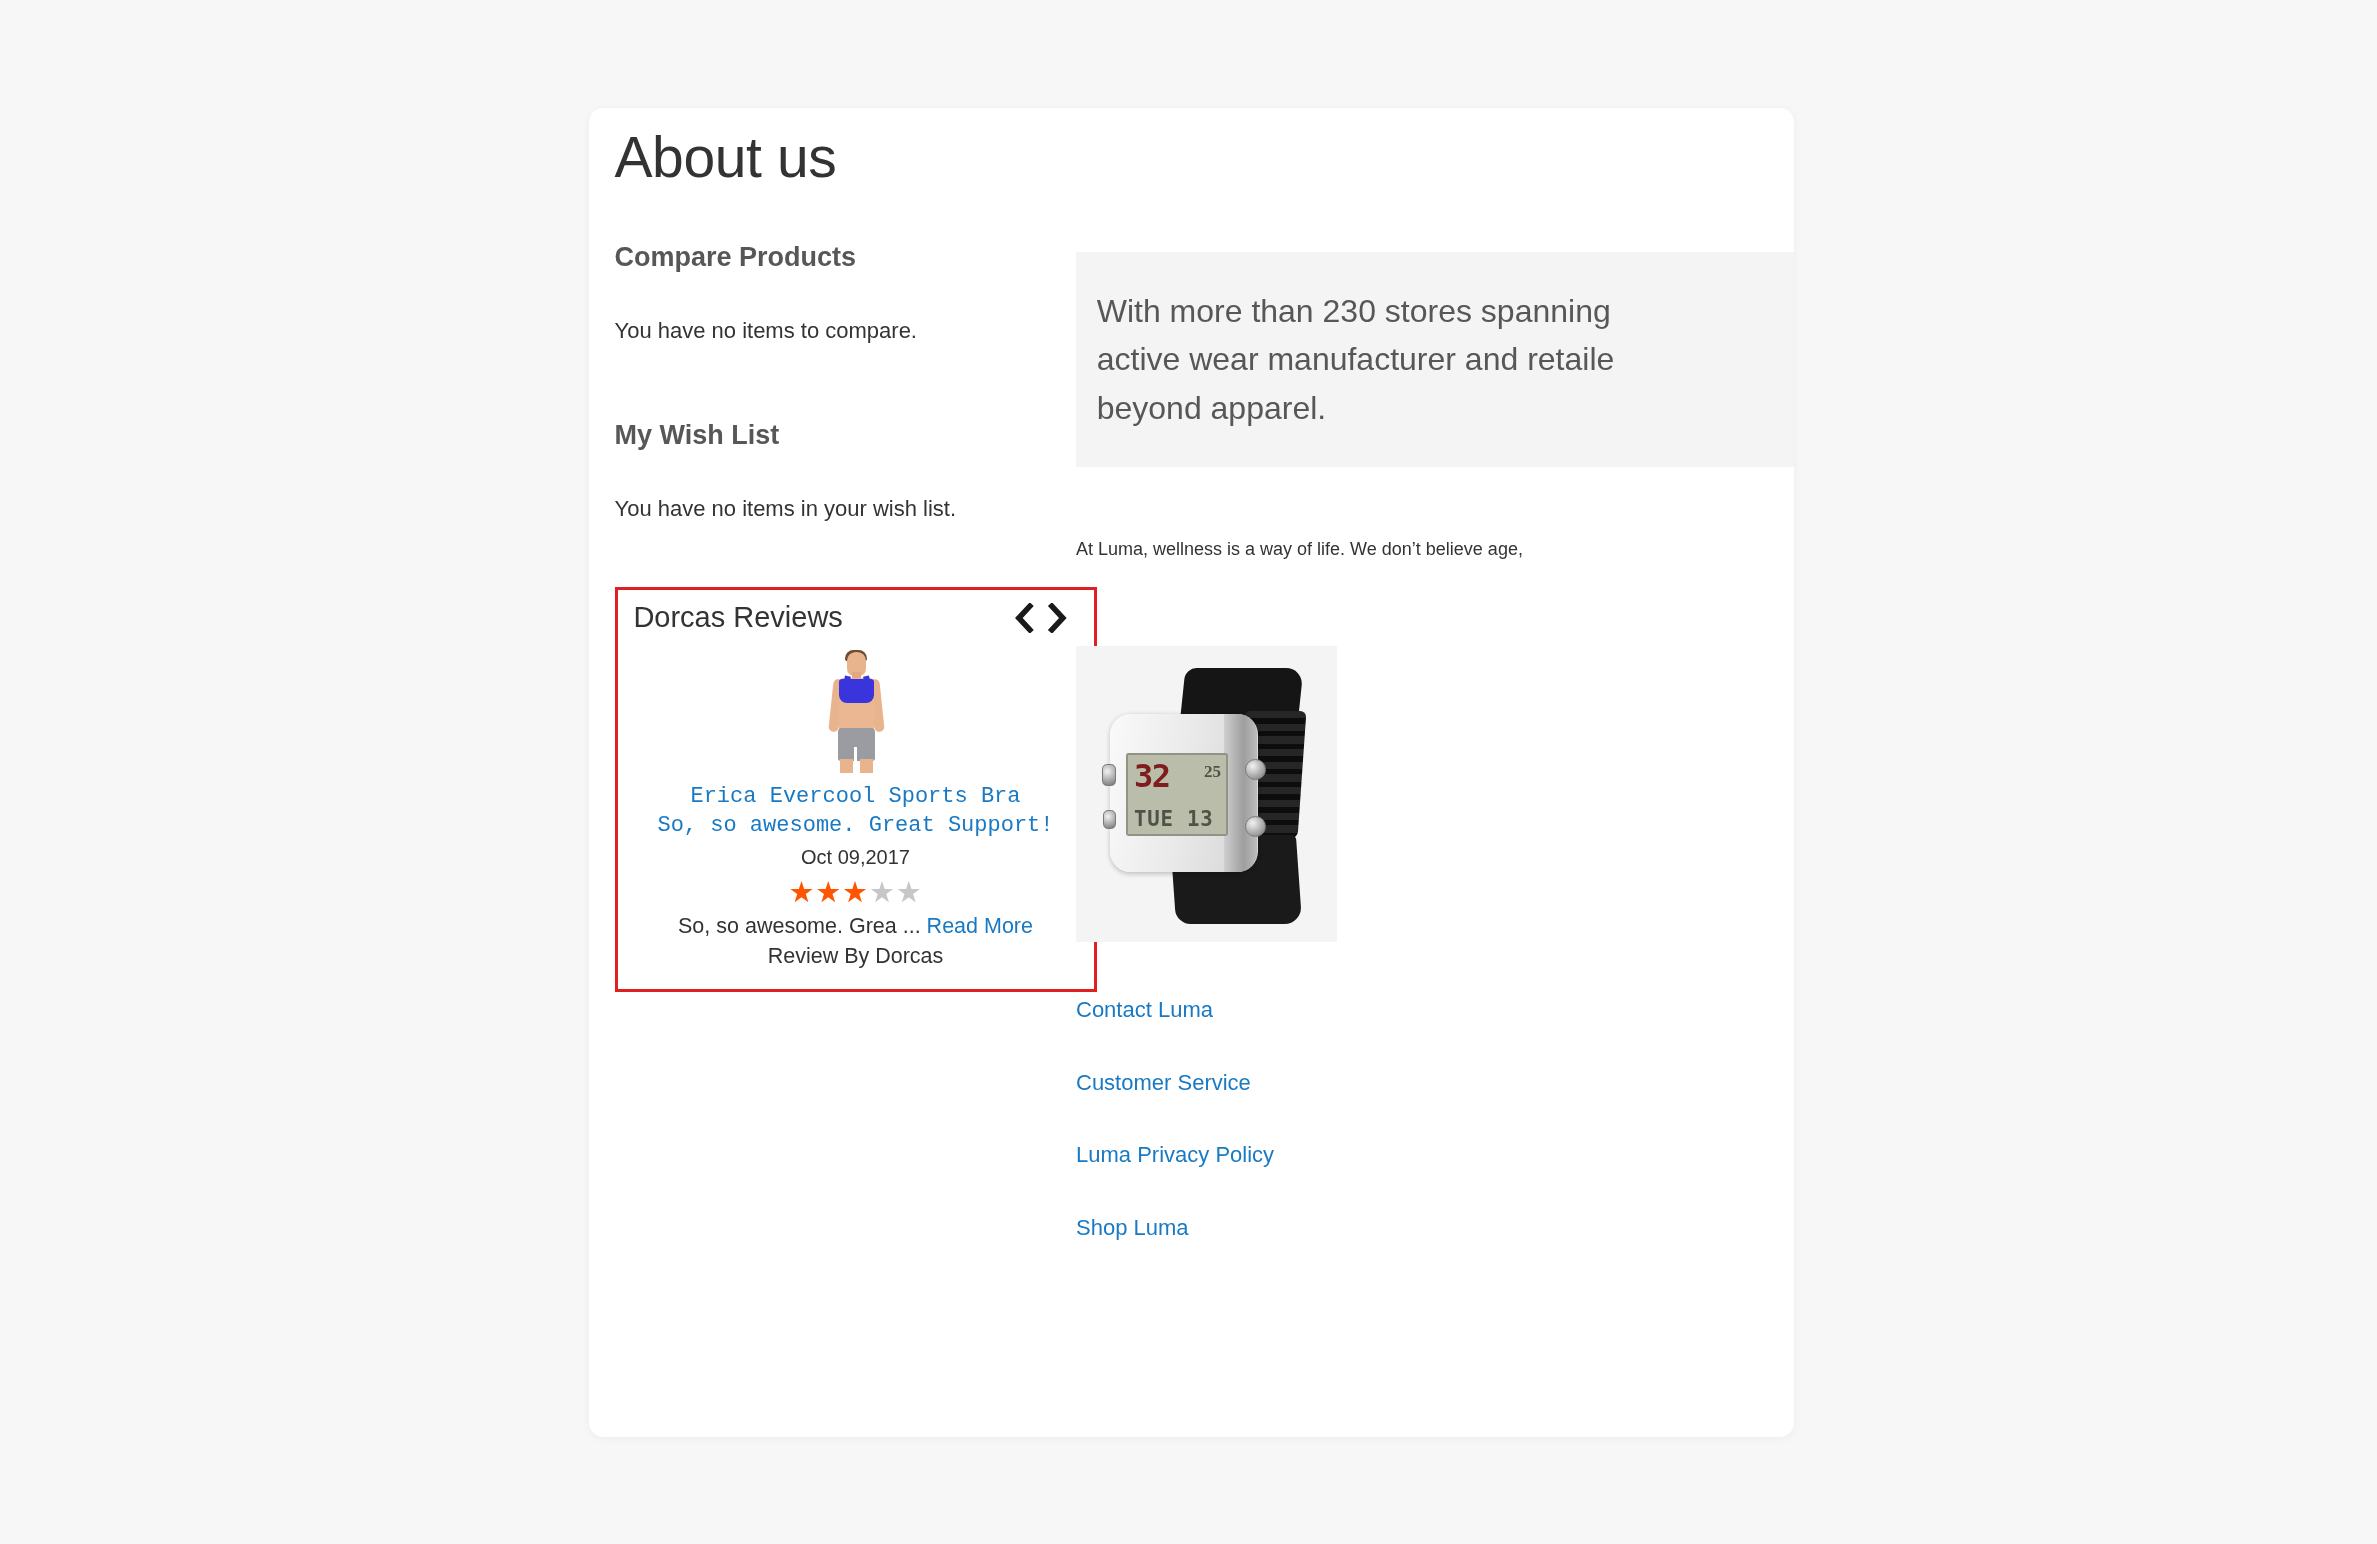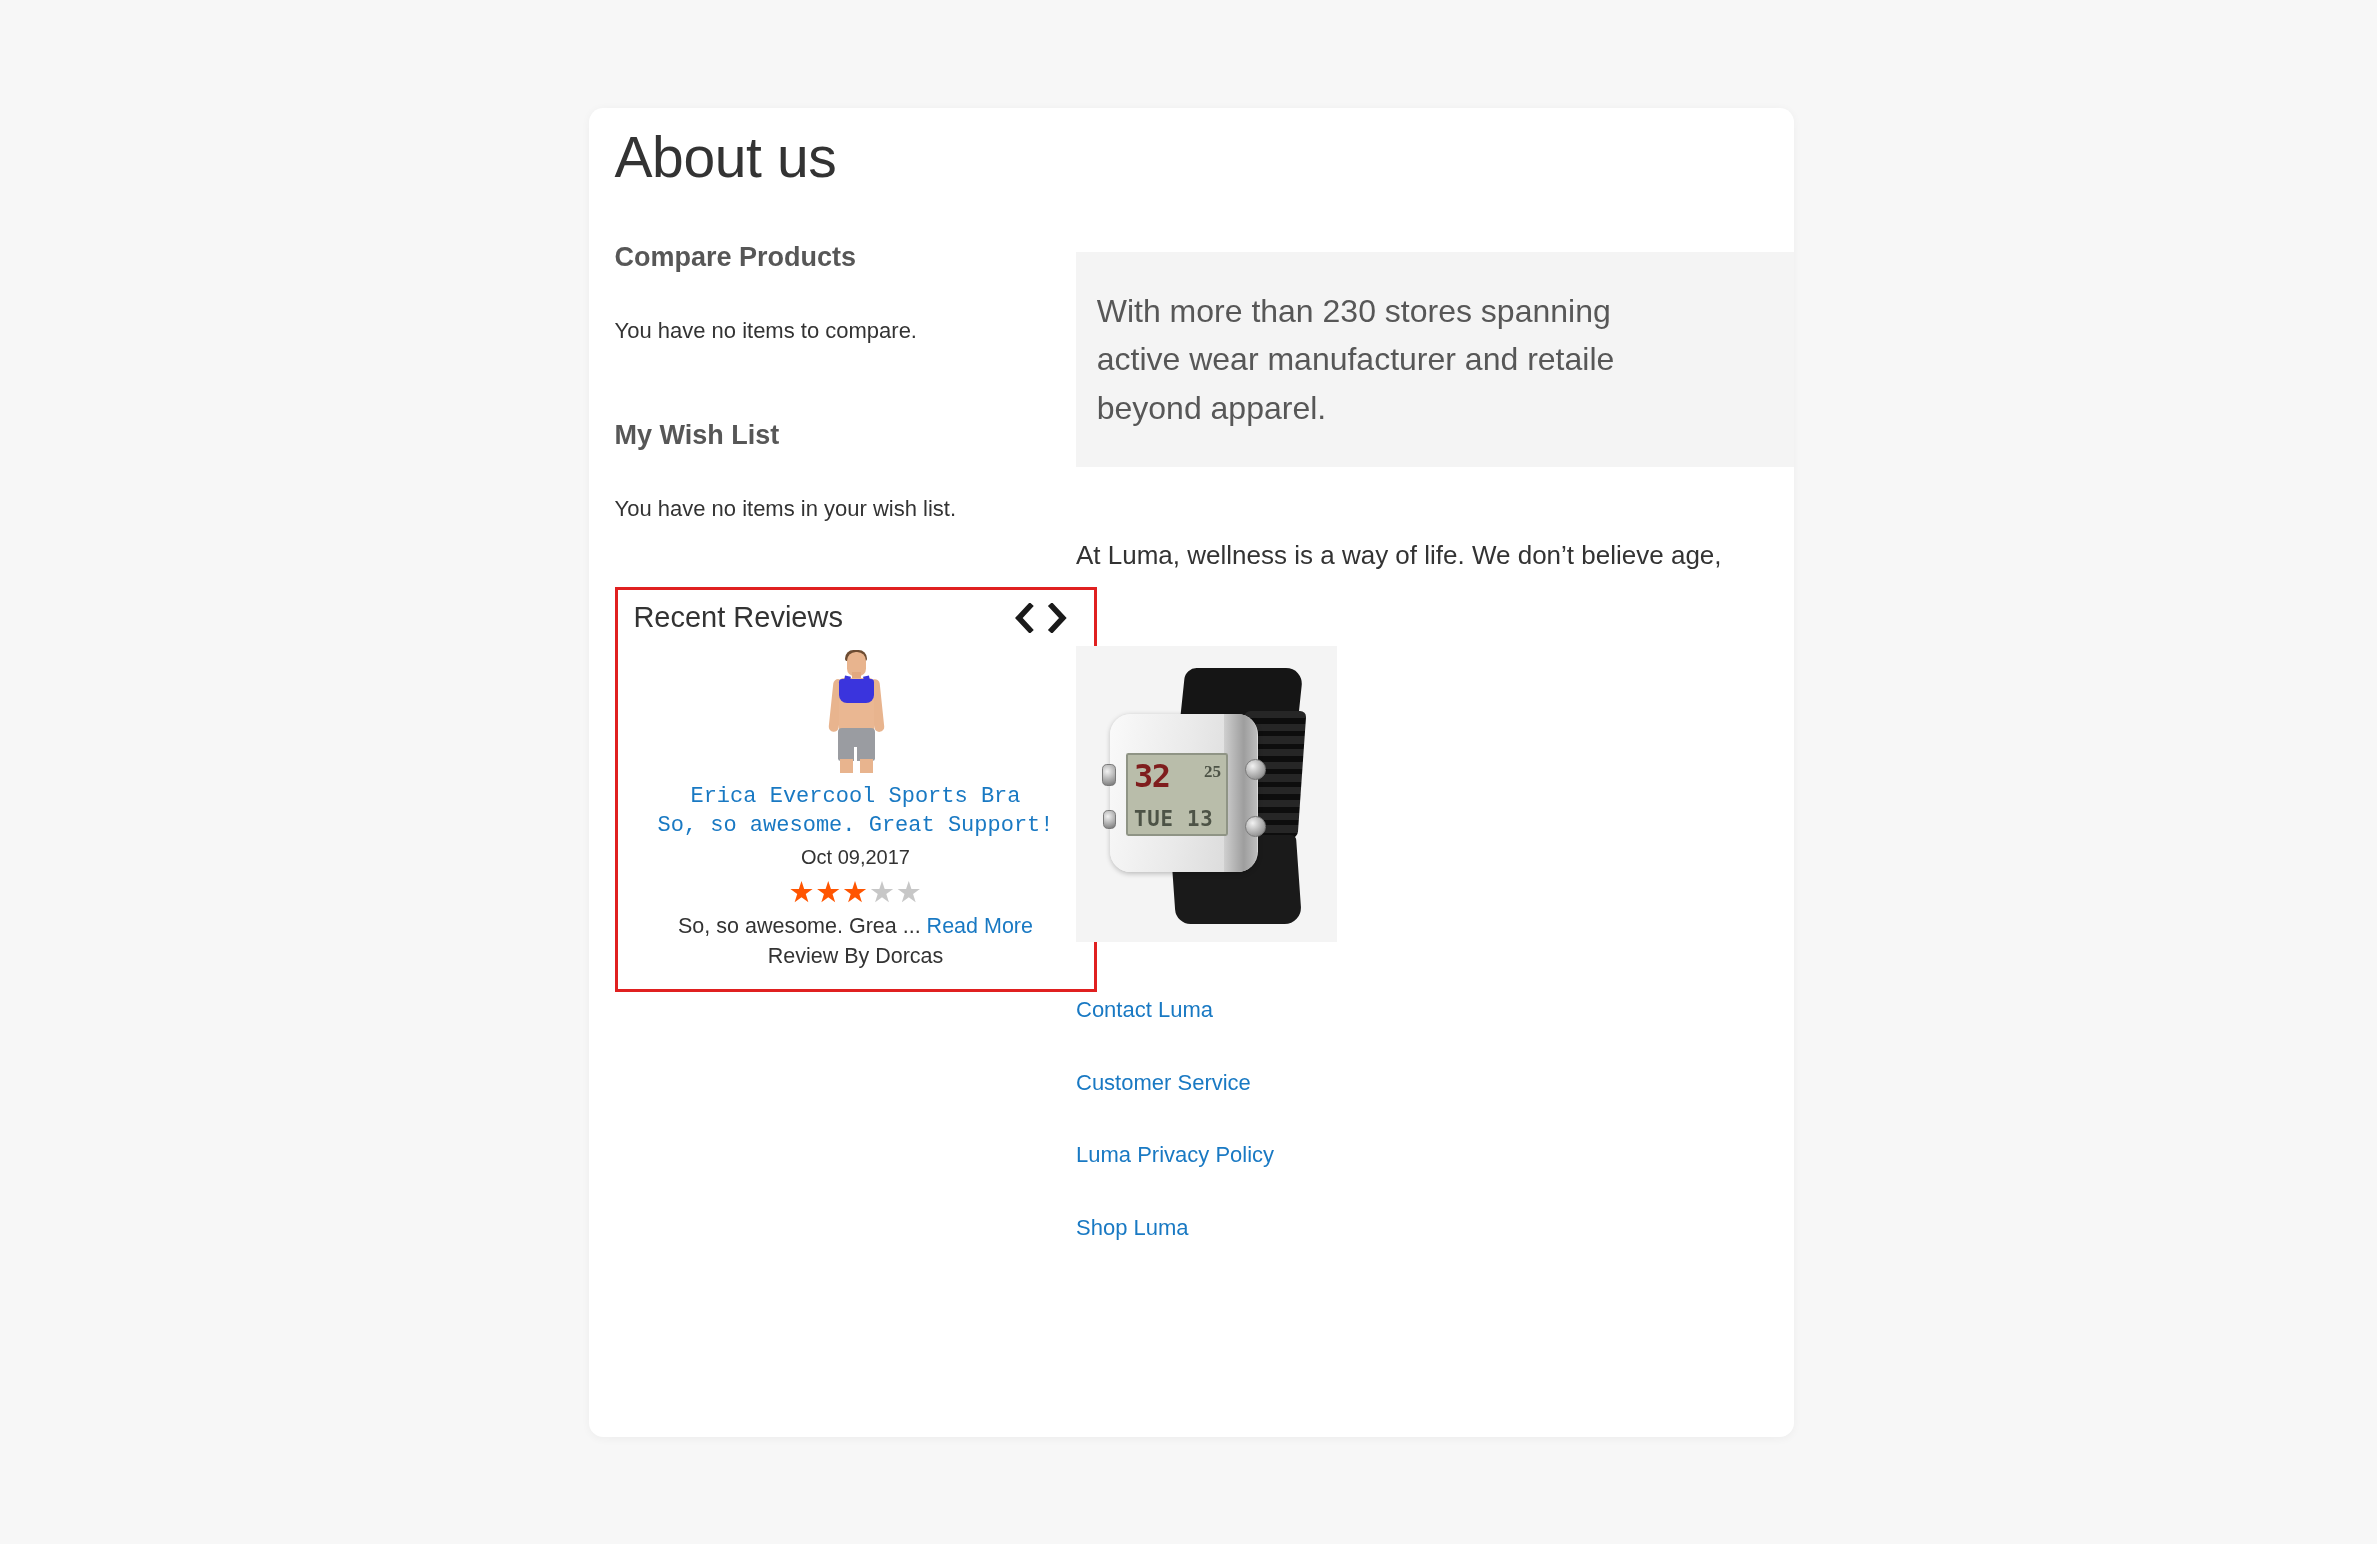--- a/index.html
+++ b/index.html
@@ -250,21 +250,21 @@
     font-weight: 300;
     color: #575757;
     line-height: 1.52;
     white-space: nowrap;
   }
 
   .body-para {
     position: absolute;
     left: 0;
     width: 718px;
-    font-size: 26px;
+    font-size: 18px;
     color: #333333;
     line-height: 1.6;
     white-space: nowrap;
     overflow: hidden;
   }
   .para-1 { top: 293px; }
   .para-2 { top: 342px; }
 
   
   .watch-box {
@@ -388,21 +388,21 @@
           <div class="side-title">My Wish List</div>
           <div class="gap-c"></div>
           <div class="side-empty">You have no items in your wish list.</div>
         </div>
 
         <div class="gap-d"></div>
 
         <div class="reviews-widget">
 
           <div class="reviews-head">
-            <div class="reviews-head-title">Recent Reviews</div>
+            <div class="reviews-head-title">Dorcas Reviews</div>
             <div class="reviews-nav">
               <span class="chev">
                 <svg width="20.7" height="30" viewBox="0 0 26 38" aria-hidden="true">
                   <polyline points="20,4 6,19 20,34" fill="none" stroke="#1a1a1a" stroke-width="7" stroke-linecap="square" stroke-linejoin="miter"></polyline>
                 </svg>
               </span>
               <span class="chev">
                 <svg width="20.7" height="30" viewBox="0 0 26 38" aria-hidden="true">
                   <polyline points="6,4 20,19 6,34" fill="none" stroke="#1a1a1a" stroke-width="7" stroke-linecap="square" stroke-linejoin="miter"></polyline>
                 </svg>

